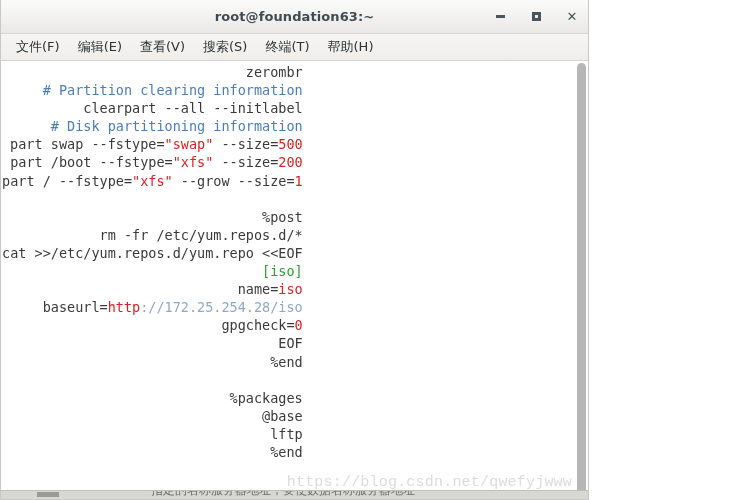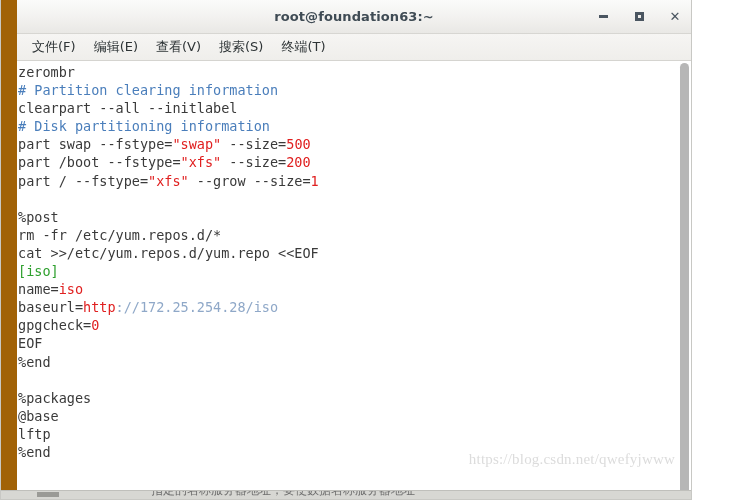--- a/index.html
+++ b/index.html
@@ -10,30 +10,29 @@
   body {
     width: 732px;
     height: 500px;
     overflow: hidden;
     font-family: "DejaVu Sans", sans-serif;
     -webkit-font-smoothing: antialiased;
   }
 
   .window {
     position: relative;
-    width: 692px;
+    width: 589px;
     height: 500px;
-    background: #a16207;
+    background: #b91c1c;
     display: flex;
     flex-direction: column;
     box-sizing: border-box;
     border: 1px solid #c8c8c4;
     border-top: none;
     overflow: hidden;
-    padding-left: 16px;
   }
 
   
   .titlebar {
     position: relative;
     height: 33px;
     min-height: 33px;
     background: linear-gradient(to bottom, #fbfbfa 0%, #f2f1ef 55%, #e9e8e5 100%);
     border-bottom: 1px solid #d7d6d2;
     display: flex;
@@ -121,20 +120,21 @@
     position: relative;
     flex: 1 1 auto;
     background: #ffffff;
     overflow: hidden;
     display: flex;
   }
   .term-scroll-pane {
     position: relative;
     flex: 1 1 auto;
     overflow: hidden;
+    text-align: right;
   }
   .term-text {
     position: absolute;
     left: 0;
     top: 0;
     padding: 2px 0 0 1px;
     font-family: "DejaVu Sans Mono", monospace;
     font-size: 13.5px;
     line-height: 18.1px;
     color: #3a3a3a;
@@ -167,22 +167,22 @@
     width: 9px;
     bottom: 2px;
     background: #b6b6b6;
     border-radius: 5px;
   }
 
   
   .watermark {
     position: absolute;
     right: 16px;
-    bottom: 31px;
-    font-family: Liberation Serif, serif;
+    bottom: 8px;
+    font-family: Liberation Mono, monospace;
     font-size: 15px;
     color: #dcdcdc;
     white-space: nowrap;
     pointer-events: none;
     letter-spacing: 0.2px;
   }
 
   
   .bottom-bar {
     position: absolute;
@@ -231,20 +231,21 @@
       </span>
     </div>
   </div>
 
   <div class="menubar">
     <span class="menu-item">文件(F)</span>
     <span class="menu-item">编辑(E)</span>
     <span class="menu-item">查看(V)</span>
     <span class="menu-item">搜索(S)</span>
     <span class="menu-item">终端(T)</span>
+    <span class="menu-item">帮助(H)</span>
   </div>
 
   <div class="term-area">
     <div class="term-scroll-pane">
       <div class="term-text" id="terminal-text"><div class="line"><span class="c-plain">zerombr</span></div><div class="line"><span class="c-comment"># Partition clearing information</span></div><div class="line"><span class="c-plain">clearpart --all --initlabel</span></div><div class="line"><span class="c-comment"># Disk partitioning information</span></div><div class="line"><span class="c-plain">part swap --fstype=</span><span class="c-string">"swap"</span><span class="c-plain"> --size=</span><span class="c-number">500</span></div><div class="line"><span class="c-plain">part /boot --fstype=</span><span class="c-string">"xfs"</span><span class="c-plain"> --size=</span><span class="c-number">200</span></div><div class="line"><span class="c-plain">part / --fstype=</span><span class="c-string">"xfs"</span><span class="c-plain"> --grow --size=</span><span class="c-number">1</span></div><div class="line">&nbsp;</div><div class="line"><span class="c-plain">%post</span></div><div class="line"><span class="c-plain">rm -fr /etc/yum.repos.d/*</span></div><div class="line"><span class="c-plain">cat &gt;&gt;/etc/yum.repos.d/yum.repo &lt;&lt;EOF</span></div><div class="line"><span class="c-section">[iso]</span></div><div class="line"><span class="c-plain">name=</span><span class="c-string">iso</span></div><div class="line"><span class="c-plain">baseurl=</span><span class="c-string">http</span><span class="c-url">://172.25.254.28/iso</span></div><div class="line"><span class="c-plain">gpgcheck=</span><span class="c-number">0</span></div><div class="line"><span class="c-plain">EOF</span></div><div class="line"><span class="c-plain">%end</span></div><div class="line">&nbsp;</div><div class="line"><span class="c-plain">%packages</span></div><div class="line"><span class="c-plain">@base</span></div><div class="line"><span class="c-plain">lftp</span></div><div class="line"><span class="c-plain">%end</span></div><div class="line">&nbsp;</div><div class="line">&nbsp;</div><div class="line"><span class="c-plain">:wq</span></div></div>
     </div>
     <div class="scrollbar">
       <div class="scroll-thumb"></div>
     </div>
   </div>

